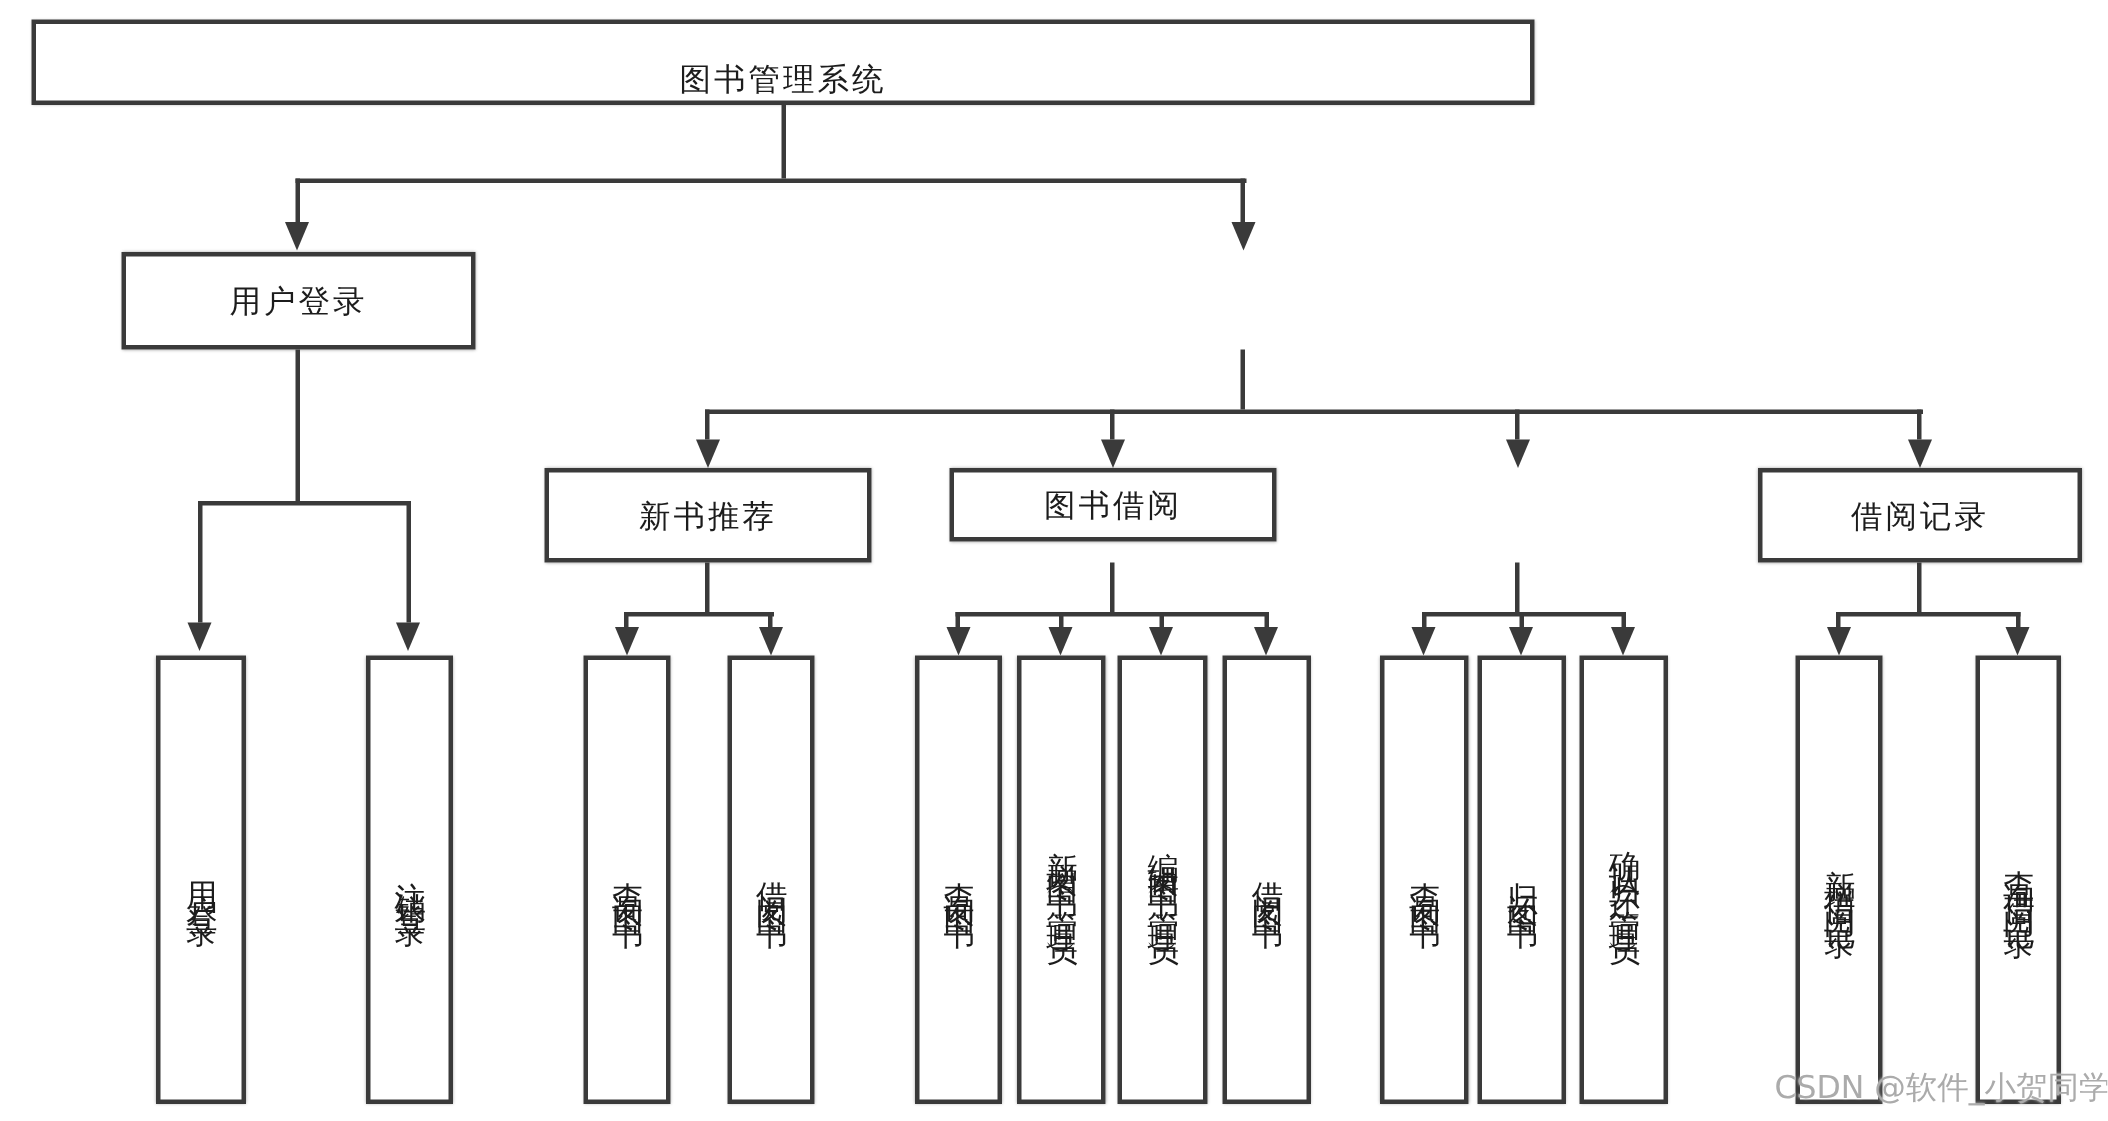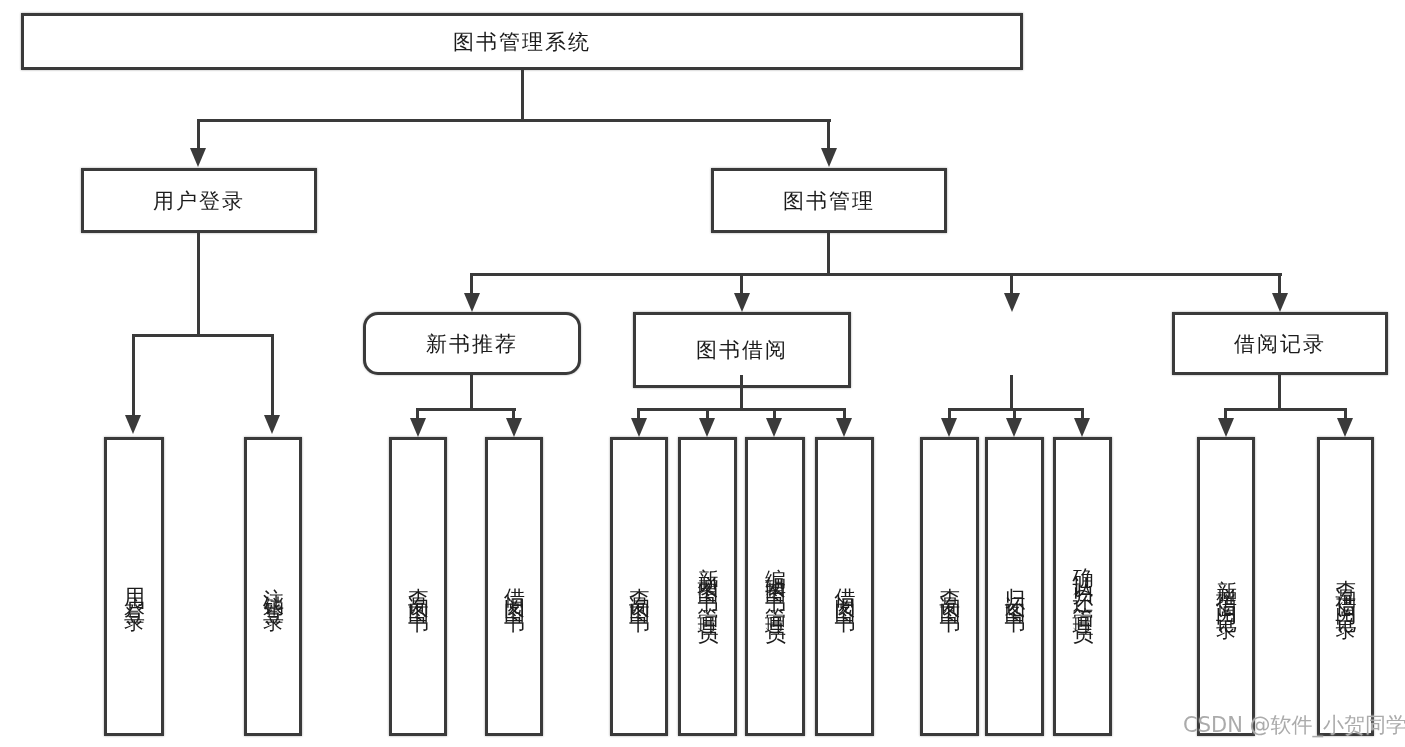--- a/index.html
+++ b/index.html
@@ -31,37 +31,34 @@
     position:absolute; left:1183px; top:711px; z-index:6;
     font-size:21px; color:#ababab; white-space:nowrap;
     text-shadow:0 0 2px rgba(255,255,255,0.85);
   }
 </style>
 </head>
 <body>
 
 <div class="canvas">
 
-  <div class="box hbox" style="left:21px;top:13px;width:1002px;height:57px;">
+  <div class="box hbox" style="left:21px;top:13px;width:1002px;height:57px;align-items:flex-end;">
     <span>图书管理系统</span>
   </div>
 
   <div class="box hbox" style="left:81px;top:168px;width:236px;height:65px;">
     <span>用户登录</span>
   </div>
 
-  <div class="box hbox" style="left:711px;top:168px;width:236px;height:65px;">
-    <span>图书管理</span>
-  </div>
 
-  <div class="box hbox" style="left:363px;top:312px;width:218px;height:63px;border-radius:15px;">
+  <div class="box hbox" style="left:363px;top:312px;width:218px;height:63px;">
     <span>新书推荐</span>
   </div>
 
-  <div class="box hbox" style="left:633px;top:312px;width:218px;height:76px;">
+  <div class="box hbox" style="left:633px;top:312px;width:218px;height:49px;">
     <span>图书借阅</span>
   </div>
 
 
   <div class="box hbox" style="left:1172px;top:312px;width:216px;height:63px;">
     <span>借阅记录</span>
   </div>
 
   <div class="box vbox" style="left:104px;top:437px;width:60px;height:299px;">
     <span class="vtext">用户登录</span>

